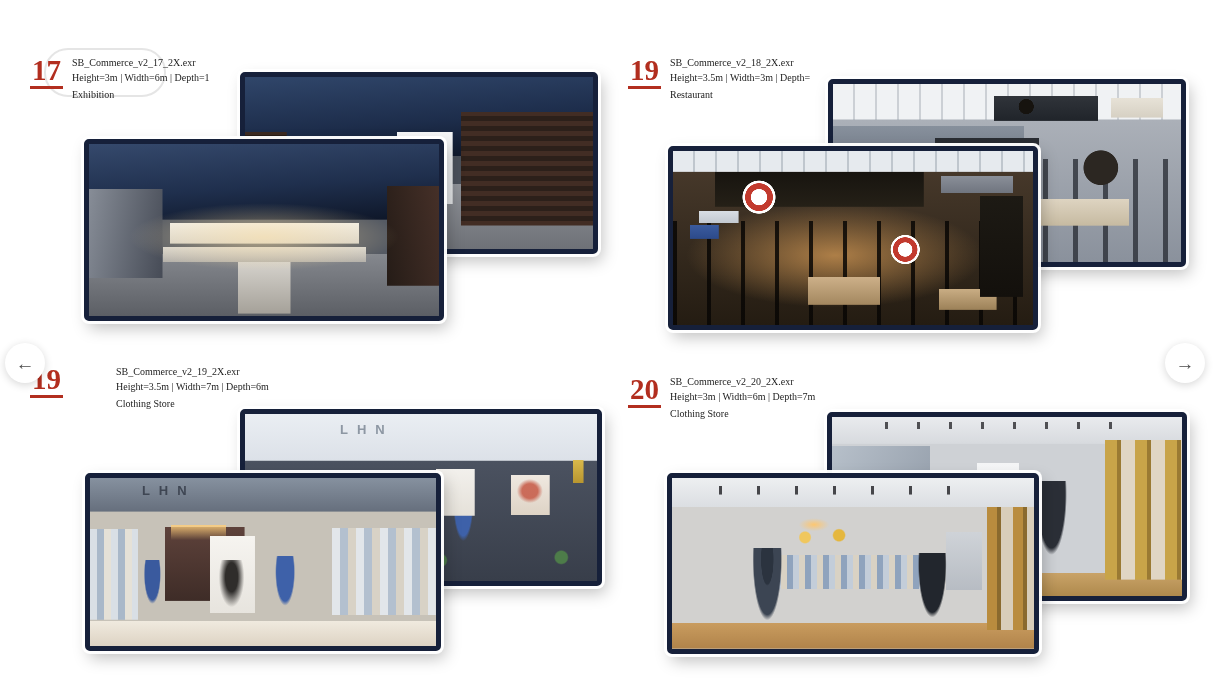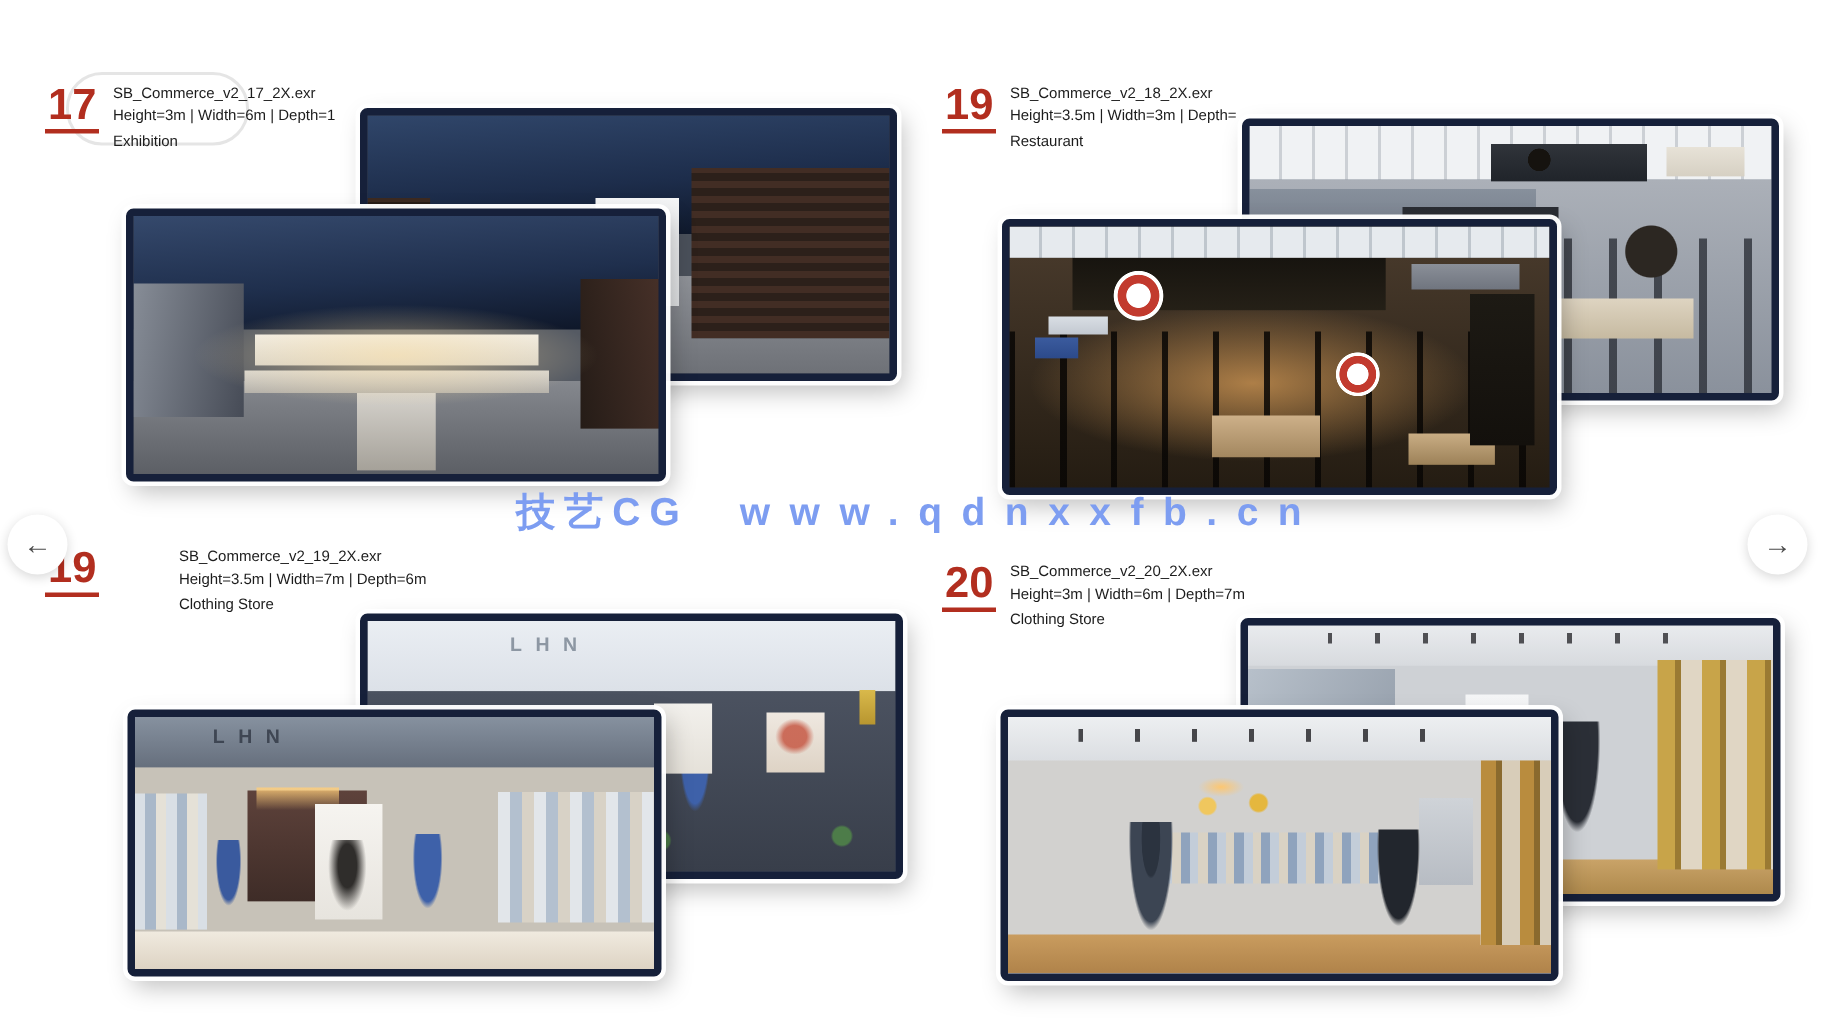--- a/index.html
+++ b/index.html
@@ -1,21 +1,21 @@
 <!DOCTYPE html>
 <html><head>
 <meta charset="utf-8">
 <style>
   html,body{margin:0;padding:0;background:#fff;}
   .stage{
     position:relative;width:1225px;height:682px;overflow:hidden;background:#ffffff;
     font-family:"Liberation Sans",sans-serif;
   }
   
-  .item-header{position:absolute;display:flex;z-index:1;}
+  .item-header{position:absolute;display:flex;z-index:1;font-family:Liberation Serif, serif;}
   .num{
     font-weight:bold;font-size:29px;line-height:1;color:#b22e1f;
     border-bottom:3px solid #b22e1f;padding:0 2px 2px 2px;height:28px;
   }
   .meta{margin-left:9px;font-size:10px;line-height:14.5px;color:#1c1c1c;}
   .meta .cat{margin-top:3px;}
   
   .ghost-pill{
     position:absolute;left:44px;top:48px;width:118px;height:45px;
     border:2px solid rgba(190,190,190,.4);border-radius:24px;z-index:0;
@@ -190,23 +190,20 @@
     <span class="num">20</span>
     <div class="meta">
       <div class="fn">SB_Commerce_v2_20_2X.exr</div>
       <div class="dims">Height=3m | Width=6m | Depth=7m</div>
       <div class="cat">Clothing Store</div>
     </div>
   </div>
   <div class="frame back scene-20b" style="left:827px;top:412px;width:350px;height:179px;"></div>
   <div class="frame front scene-20f" style="left:667px;top:473px;width:362px;height:171px;"></div>
 
-  <div class="watermark">
-    <span class="brand">技艺CG</span><span class="site">www.qdnxxfb.cn</span>
-  </div>
 
   <button class="nav-btn nav-prev">
     <span>←</span>
   </button>
   <button class="nav-btn nav-next">
     <span>→</span>
   </button>
 
 </div>
 

